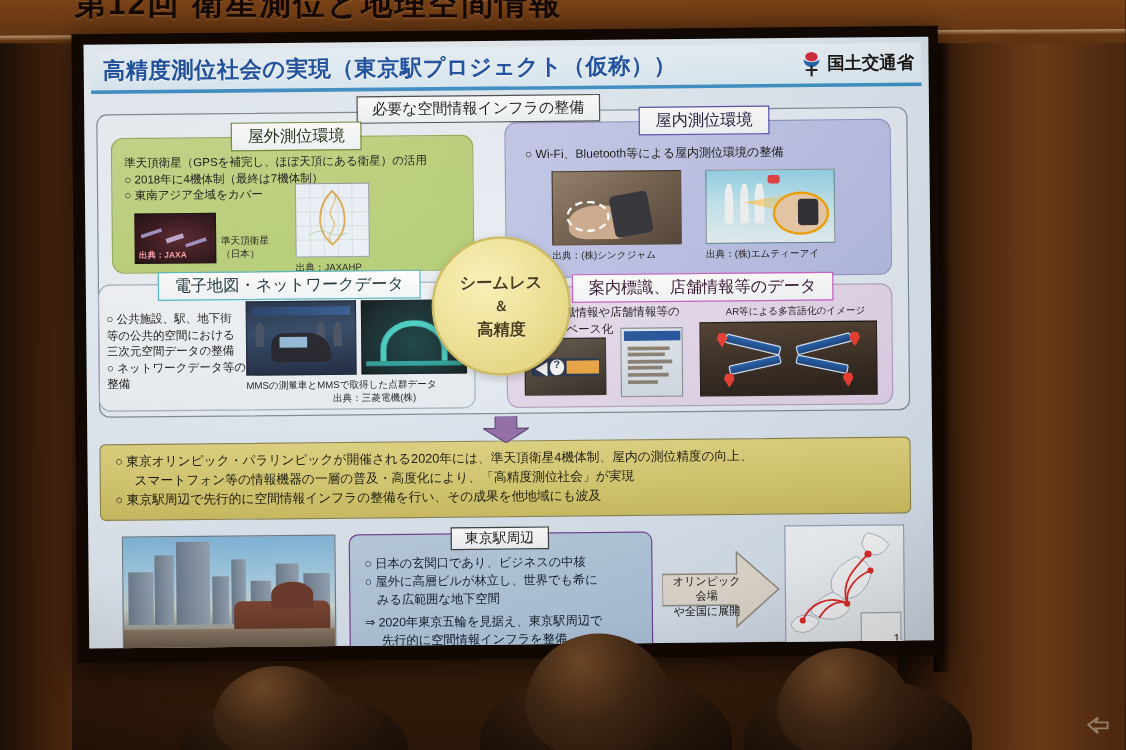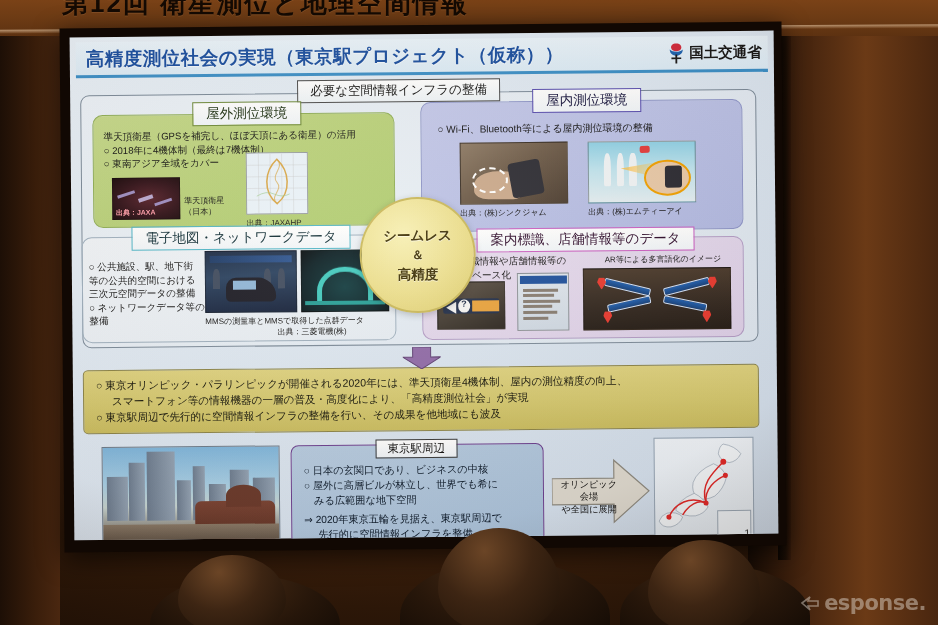--- a/index.html
+++ b/index.html
@@ -548,14 +548,13 @@
 <div class="shoulder" style="left:400px;  top:560px; width:210px; height:80px;"></div>
 <div class="head" style="left:438px;  top:528px; width:122px; height:104px;"></div>
 
 <div class="shoulder" style="left:620px;  top:565px; width:190px; height:72px;"></div>
 <div class="head" style="left:648px;  top:540px; width:112px; height:92px;"></div>
 
 <div id="watermark">
   <svg width="22" height="22" viewBox="0 0 22 22">
     <path d="M3 11 L11 5 L9 9 L19 9 L19 14 L9 14 L11 18 Z" fill="none" stroke="#d9cfc4" stroke-width="1.6"></path>
   </svg>
-  <div id="watermark-text">esponse.</div>
 </div>
 
 </body></html>

